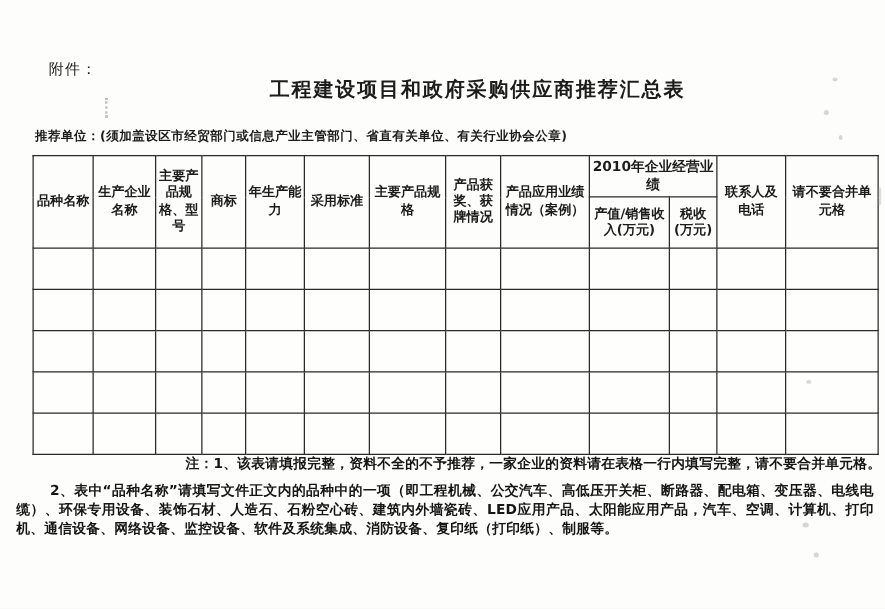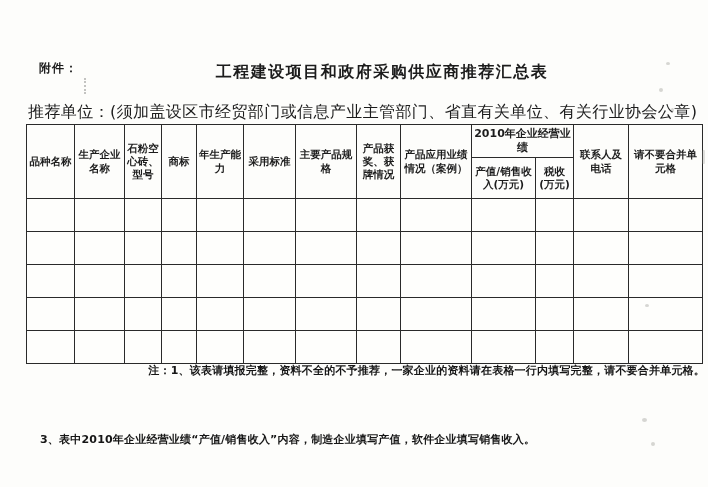--- a/index.html
+++ b/index.html
@@ -10,33 +10,33 @@
     color:#1c1c1c;
     -webkit-font-smoothing:antialiased;
   }
   .page{
     position:relative;
     width:708px;height:487px;
     background:#fdfdfb;
     overflow:hidden;
   }
   .attachment{
-    position:absolute;left:39px;top:60px;
-    font-size:12px;font-weight:700;letter-spacing:1px;
+    position:absolute;left:39px;top:47px;
+    font-size:12px;font-weight:400;letter-spacing:1px;
   }
   .title{
     position:absolute;left:0;top:62px;width:708px;
     text-align:center;
     font-size:16px;font-weight:700;letter-spacing:1.5px;
     transform:translateX(28px);
     white-space:nowrap;
   }
   .recommender{
     position:absolute;left:28px;top:102px;
-    font-size:16px;font-weight:400;letter-spacing:0.4px;
+    font-size:10px;font-weight:700;letter-spacing:0.4px;
     white-space:nowrap;
   }
   table.form{
     position:absolute;left:26px;top:124px;
     width:676px;
     border-collapse:collapse;
     table-layout:fixed;
   }
   table.form th, table.form td{
     border:1.4px solid #2a2a2a;
@@ -96,21 +96,21 @@
         <col style="width:71px">
       <col style="width:64px">
         <col style="width:38px">
         <col style="width:55px">
       <col style="width:74px">
     </colgroup>
     <thead>
       <tr class="hdr-top">
         <th rowspan="2">品种名称</th>
         <th rowspan="2">生产企业名称</th>
-        <th rowspan="2">石粉空心砖、型号</th>
+        <th rowspan="2">主要产品规格、型号</th>
         <th rowspan="2">商标</th>
         <th rowspan="2">年生产能力</th>
         <th rowspan="2">采用标准</th>
         <th rowspan="2">主要产品规格</th>
         <th rowspan="2">产品获奖、获牌情况</th>
         <th rowspan="2">产品应用业绩情况（案例）</th>
         <th colspan="2" style="font-size:11px;">2010年企业经营业绩</th>
         <th rowspan="2">联系人及电话</th>
         <th rowspan="2">请不要合并单元格</th>
       </tr>
@@ -192,21 +192,21 @@
           <td class="blank"></td>
           <td class="blank"></td>
           <td class="blank"></td>
           <td class="blank"></td>
           <td class="blank"></td>
         </tr>
       </tbody>
   </table>
 
   <div class="notes-line note-1">注：1、该表请填报完整，资料不全的不予推荐，一家企业的资料请在表格一行内填写完整，请不要合并单元格。</div>
-  <div class="notes-line note-3">3、表中2010年企业经营业绩“产值/销售收入”内容，制造企业填写产值，软件企业填写销售收入。</div>
+  <div class="notes-line note-2">2、表中“品种名称”请填写文件正文内的品种中的一项（即工程机械、公交汽车、高低压开关柜、断路器、配电箱、变压器、电线电缆）、环保专用设备、装饰石材、人造石、石粉空心砖、建筑内外墙瓷砖、LED应用产品、太阳能应用产品，汽车、空调、计算机、打印机、通信设备、网络设备、监控设备、软件及系统集成、消防设备、复印纸（打印纸）、制服等。</div>
 
   <div class="artifact dotline" style="left:84px;top:78px;width:1px;height:16px;"></div>
   <div class="artifact" style="left:666px;top:62px;width:4px;height:3px;"></div>
   <div class="artifact" style="left:659px;top:88px;width:4px;height:4px;"></div>
   <div class="artifact" style="left:671px;top:108px;width:3px;height:4px;"></div>
   <div class="artifact streak" style="left:702px;top:150px;width:3px;height:14px;"></div>
   <div class="artifact" style="left:645px;top:304px;width:4px;height:3px;"></div>
   <div class="artifact" style="left:642px;top:418px;width:5px;height:4px;"></div>
   <div class="artifact" style="left:651px;top:442px;width:4px;height:4px;"></div>
 

